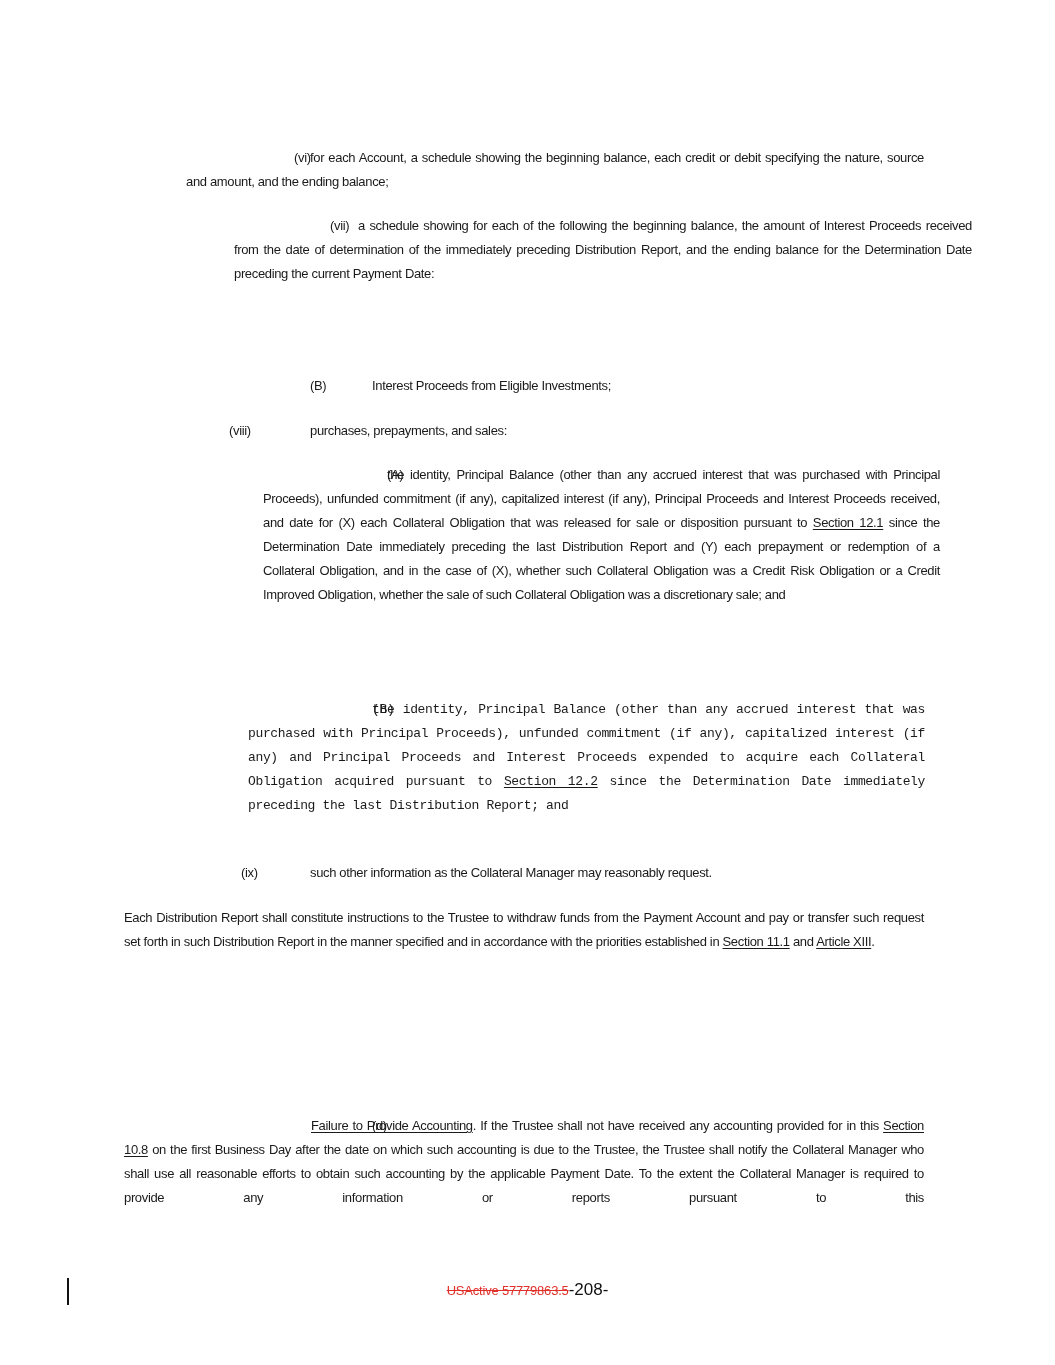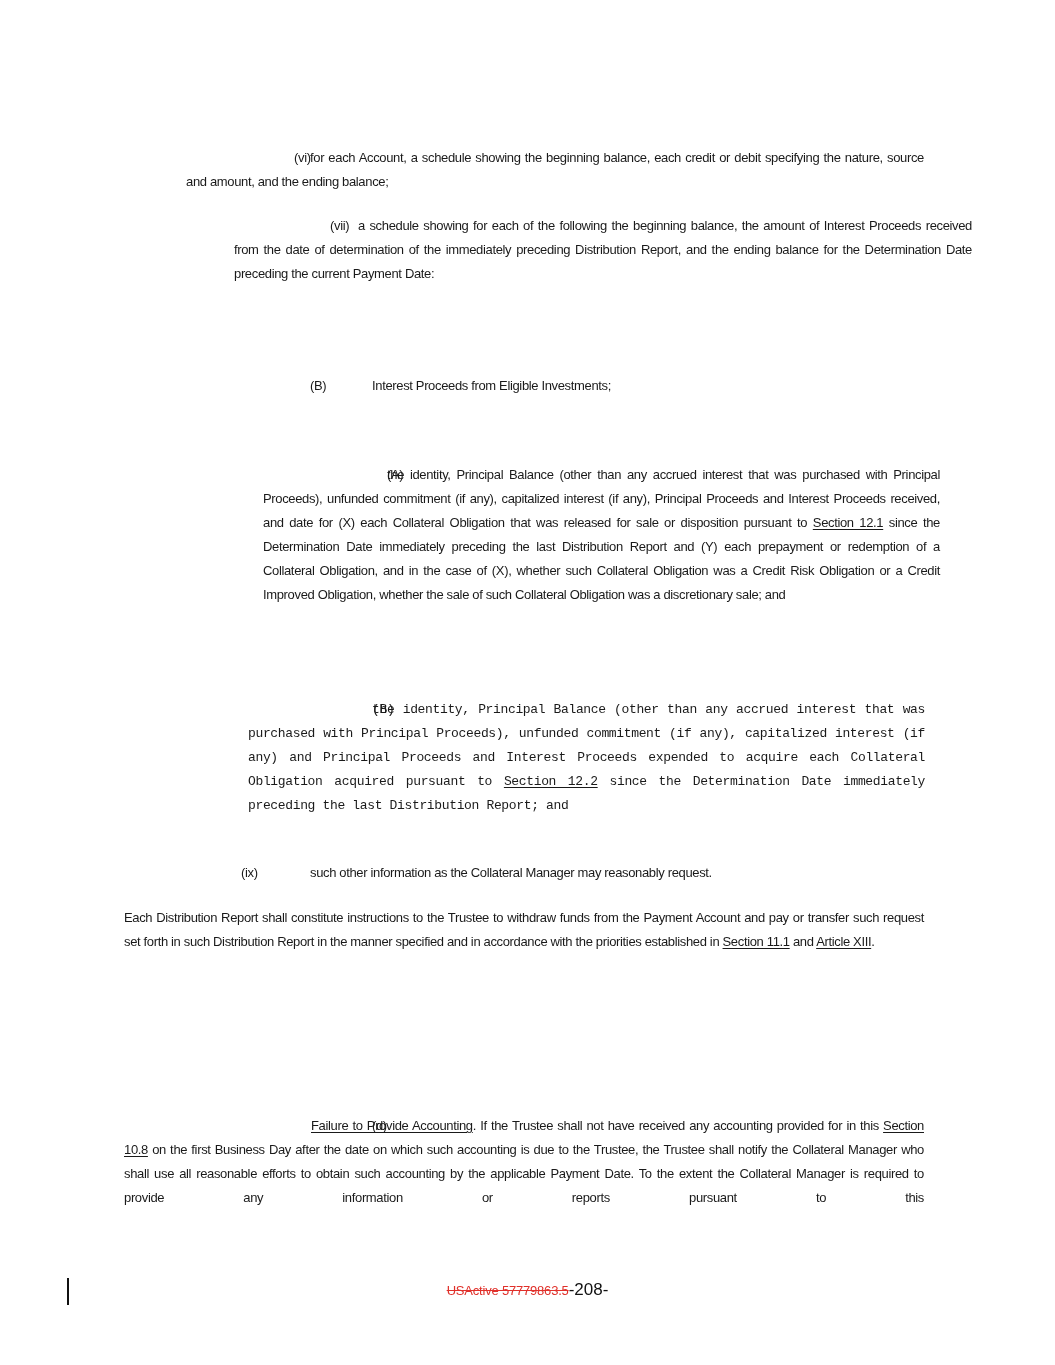--- a/index.html
+++ b/index.html
@@ -38,20 +38,23 @@
 
   <div class="p" style="left:186px; top:214px; width:738px; text-indent:48px;margin-left:48px;">
     <span class="num" style="width:76px;">(vii)</span><span>a schedule showing for each of the following the beginning balance, the amount of Interest Proceeds received from the date of determination of the immediately preceding Distribution Report, and the ending balance for the Determination Date preceding the current Payment Date:</span>
   </div>
 
 
   <div class="p" style="left:310px; top:374px; width:620px;">
     <span class="num" style="width:62px;">(B)</span><span>Interest Proceeds from Eligible Investments;</span>
   </div>
 
+  <div class="p" style="left:229px; top:419px; width:700px;">
+    <span class="num" style="width:81px;">(viii)</span><span>purchases, prepayments, and sales:</span>
+  </div>
 
   <div class="p" style="left:263px; top:463px; width:677px; text-indent:62px;">
     <span class="num" style="width:62px;">(A)</span><span>the identity, Principal Balance (other than any accrued interest that was purchased with Principal Proceeds), unfunded commitment (if any), capitalized interest (if any), Principal Proceeds and Interest Proceeds received, and date for (X)&nbsp;each Collateral Obligation that was released for sale or disposition pursuant to </span><u>Section 12.1</u><span> since the Determination Date immediately preceding the last Distribution Report and (Y) each prepayment or redemption of a Collateral Obligation, and in the case of (X), whether such Collateral Obligation was a Credit Risk Obligation or a Credit Improved Obligation, whether the sale of such Collateral Obligation was a discretionary sale; and</span>
   </div>
 
   <div class="p" style="left:248px; top:698px; width:677px; text-indent:62px;font-family:Liberation Mono, monospace;">
     <span class="num" style="width:62px;">(B)</span><span>the identity, Principal Balance (other than any accrued interest that was purchased with Principal Proceeds), unfunded commitment (if any), capitalized interest (if any) and Principal Proceeds and Interest Proceeds expended to acquire each Collateral Obligation acquired pursuant to </span><u>Section 12.2</u><span> since the Determination Date immediately preceding the last Distribution Report; and</span>
   </div>
 
   <div class="p" style="left:241px; top:861px; width:700px;">

